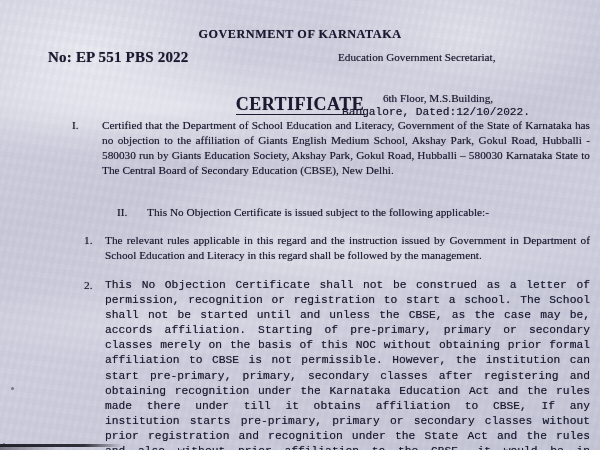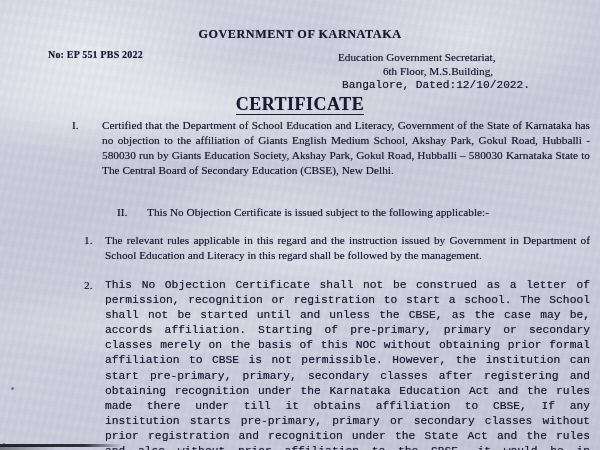--- a/index.html
+++ b/index.html
@@ -119,34 +119,34 @@
     font-weight: bold;
     font-size: 12.2px;
     letter-spacing: 0.55px;
   }
 
   #ref-number {
     position: absolute;
     top: 49px;
     left: 48px;
     font-weight: bold;
-    font-size: 10px;
+    font-size: 15px;
     letter-spacing: 0.2px;
   }
 
   #issuer-address {
     position: absolute;
     top: 50px;
     left: 330px;
     width: 210px;
     font-size: 11.2px;
     line-height: 14.2px;
   }
   #issuer-address .addr-line-1 { text-align: left; padding-left: 8px; }
-  #issuer-address .addr-line-2 { text-align: center; padding-left: 6px; }
+  #issuer-address .addr-line-2 { text-align: center; padding-left: 6px; margin-top: 27px; }
   #issuer-address .addr-line-3 { text-align: center; padding-left: 2px; font-family: Liberation Mono, monospace; }
 
   #certificate-heading {
     position: absolute;
     top: 94px;
     left: 0;
     width: 600px;
     text-align: center;
     font-weight: bold;
     font-size: 18px;

